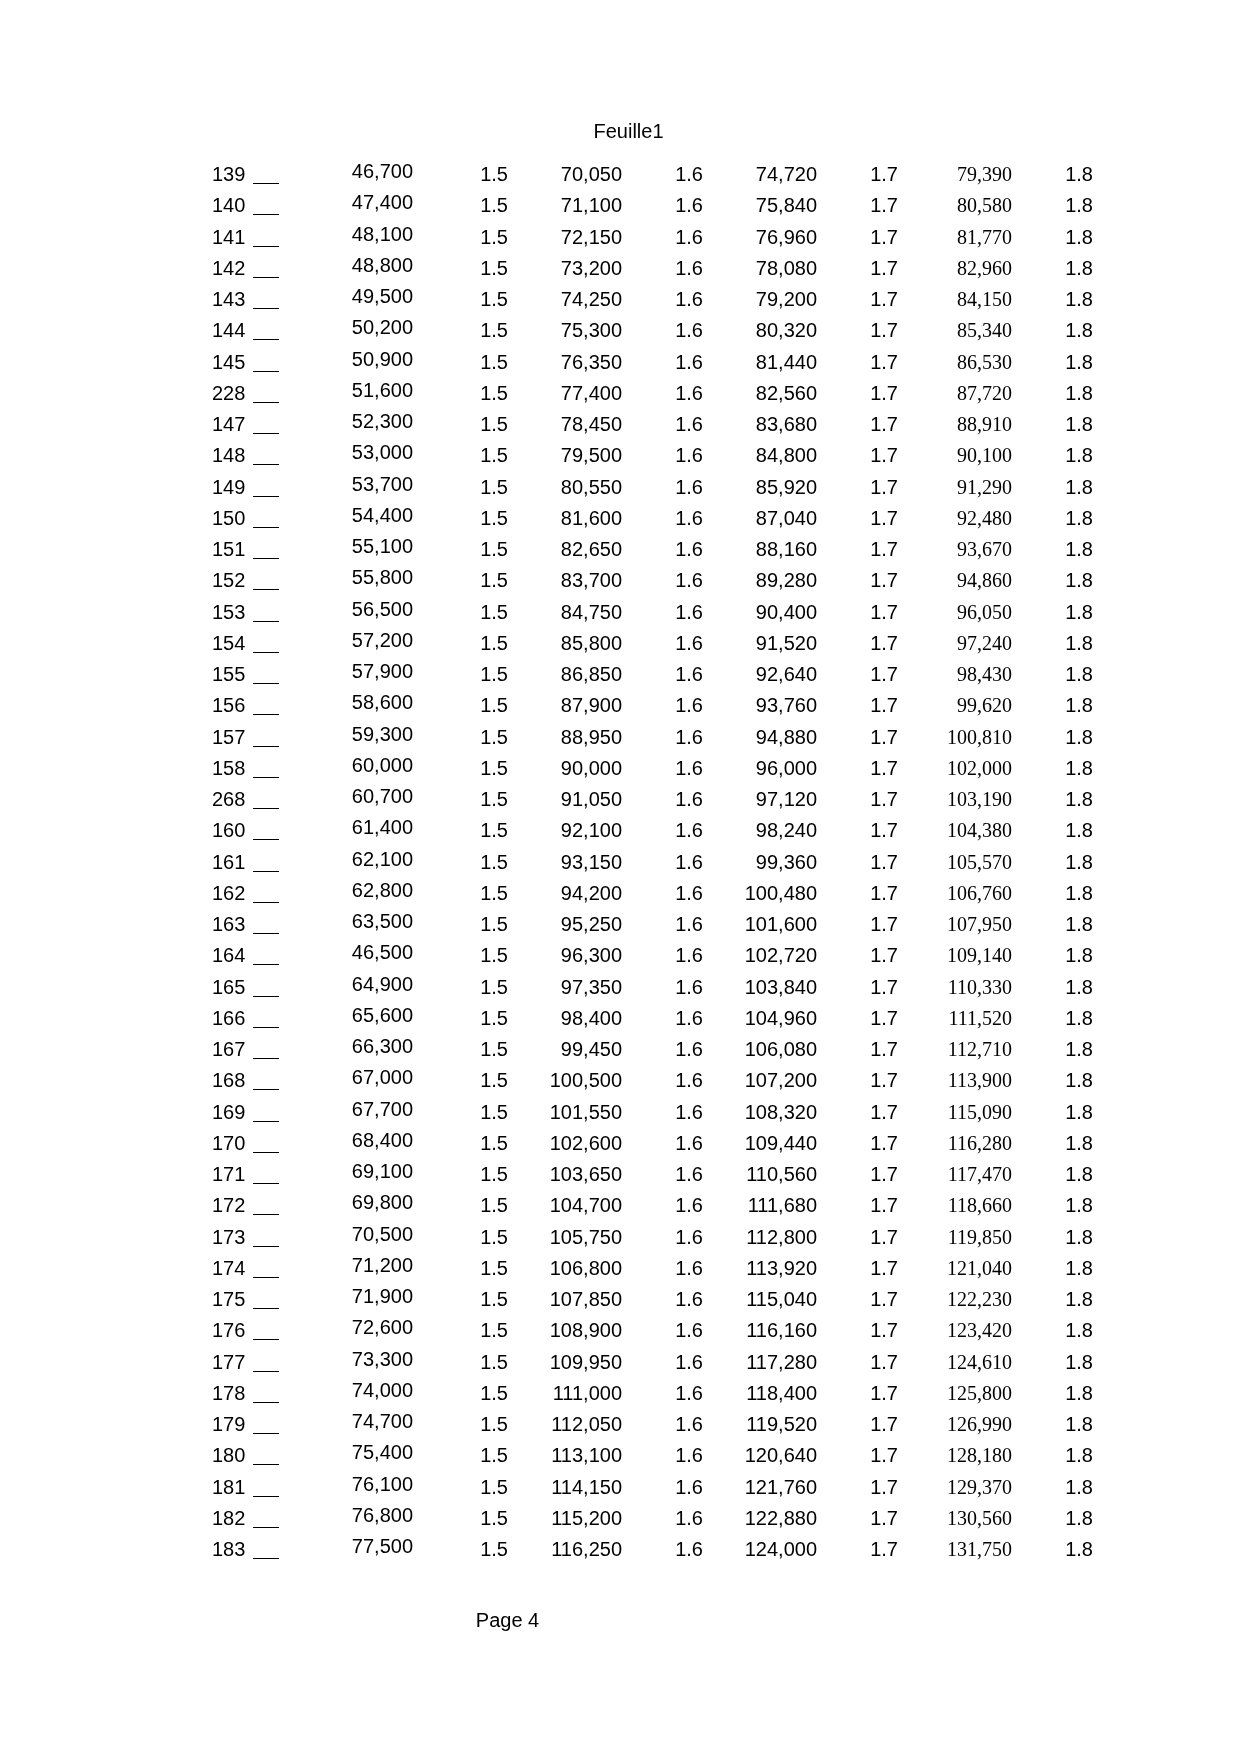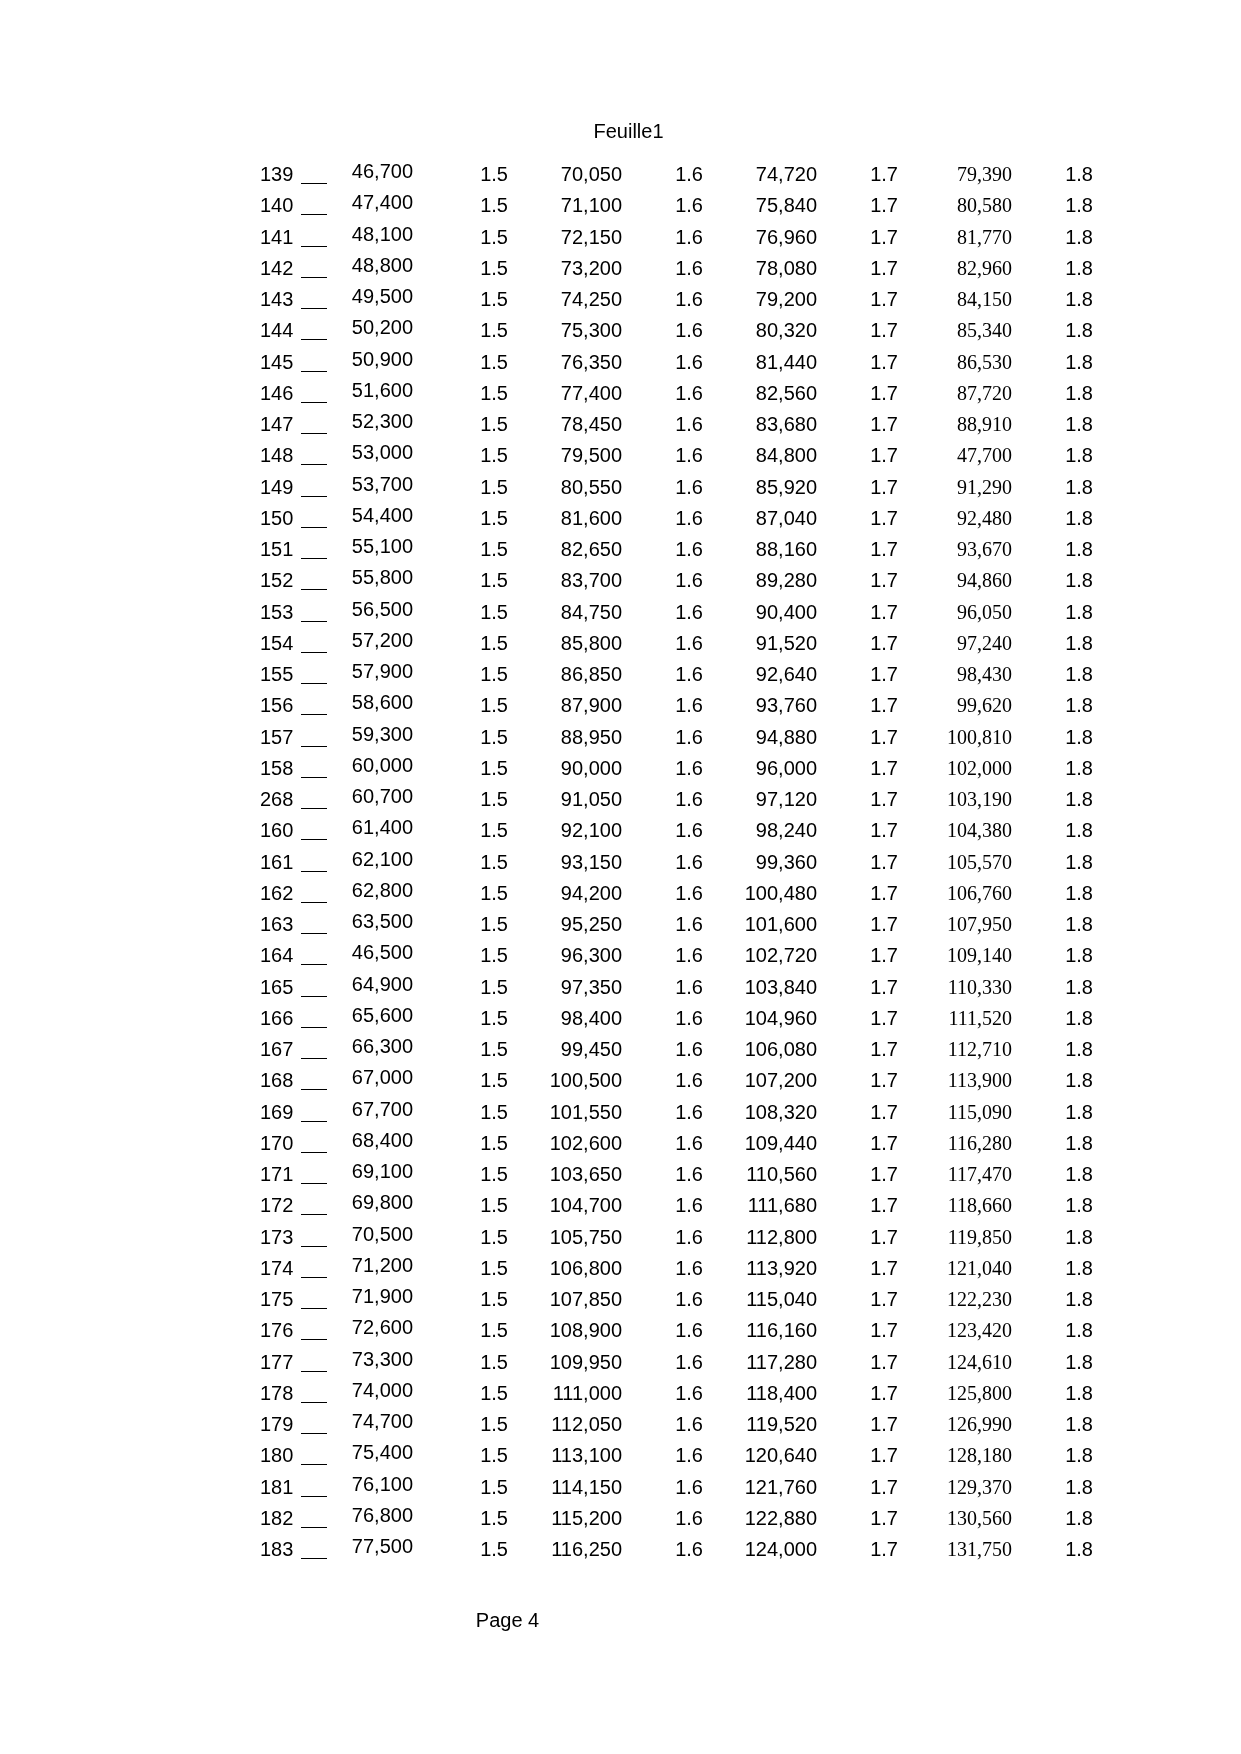--- a/index.html
+++ b/index.html
@@ -3,21 +3,21 @@
 <meta charset="utf-8">
 <style>
   html, body { margin: 0; padding: 0; background: #ffffff; }
   body { width: 1241px; height: 1754px; position: relative; overflow: hidden;
          font-family: "Liberation Sans", "DejaVu Sans", sans-serif; color: #000; }
   .header { position: absolute; top: 120px; left: 0; width: 1241px; text-align: center;
             font-size: 20px; padding-left: 8px; }
   .footer { position: absolute; top: 1609px; left: 0; width: 1015px; text-align: center;
             font-size: 20px; }
   .table { position: absolute; top: 163px; left: 0; width: 1241px; }
-  .row { position: relative; height: 31.25px; font-size: 20px; margin-left: 48px; }
+  .row { position: relative; height: 31.25px; font-size: 20px; }
   .cell { position: absolute; top: 0; white-space: nowrap; }
   .c-label { left: 212px; }
   .c-label .dash { display: inline-block; width: 26px; border-bottom: 1.5px solid #000;
                    margin-left: 8px; vertical-align: -3px; height: 0; }
   .r { text-align: right; }
   .c1 { right: calc(1241px - 413px); top: -3px; text-align: right; }
   .c2 { right: calc(1241px - 508px); }
   .c3 { right: calc(1241px - 622px); }
   .c4 { right: calc(1241px - 703px); }
   .c5 { right: calc(1241px - 817px); }
@@ -103,21 +103,21 @@
       <span class="cell r c1">50,900</span>
       <span class="cell r c2">1.5</span>
       <span class="cell r c3">76,350</span>
       <span class="cell r c4">1.6</span>
       <span class="cell r c5">81,440</span>
       <span class="cell r c6">1.7</span>
       <span class="cell r c7">86,530</span>
       <span class="cell r c8">1.8</span>
     </div>
     <div class="row">
-      <span class="cell c-label"><span>146</span><span class="dash"></span></span>
+      <span class="cell c-label"><span>228</span><span class="dash"></span></span>
       <span class="cell r c1">51,600</span>
       <span class="cell r c2">1.5</span>
       <span class="cell r c3">77,400</span>
       <span class="cell r c4">1.6</span>
       <span class="cell r c5">82,560</span>
       <span class="cell r c6">1.7</span>
       <span class="cell r c7">87,720</span>
       <span class="cell r c8">1.8</span>
     </div>
     <div class="row">
@@ -132,21 +132,21 @@
       <span class="cell r c8">1.8</span>
     </div>
     <div class="row">
       <span class="cell c-label"><span>148</span><span class="dash"></span></span>
       <span class="cell r c1">53,000</span>
       <span class="cell r c2">1.5</span>
       <span class="cell r c3">79,500</span>
       <span class="cell r c4">1.6</span>
       <span class="cell r c5">84,800</span>
       <span class="cell r c6">1.7</span>
-      <span class="cell r c7">47,700</span>
+      <span class="cell r c7">90,100</span>
       <span class="cell r c8">1.8</span>
     </div>
     <div class="row">
       <span class="cell c-label"><span>149</span><span class="dash"></span></span>
       <span class="cell r c1">53,700</span>
       <span class="cell r c2">1.5</span>
       <span class="cell r c3">80,550</span>
       <span class="cell r c4">1.6</span>
       <span class="cell r c5">85,920</span>
       <span class="cell r c6">1.7</span>

